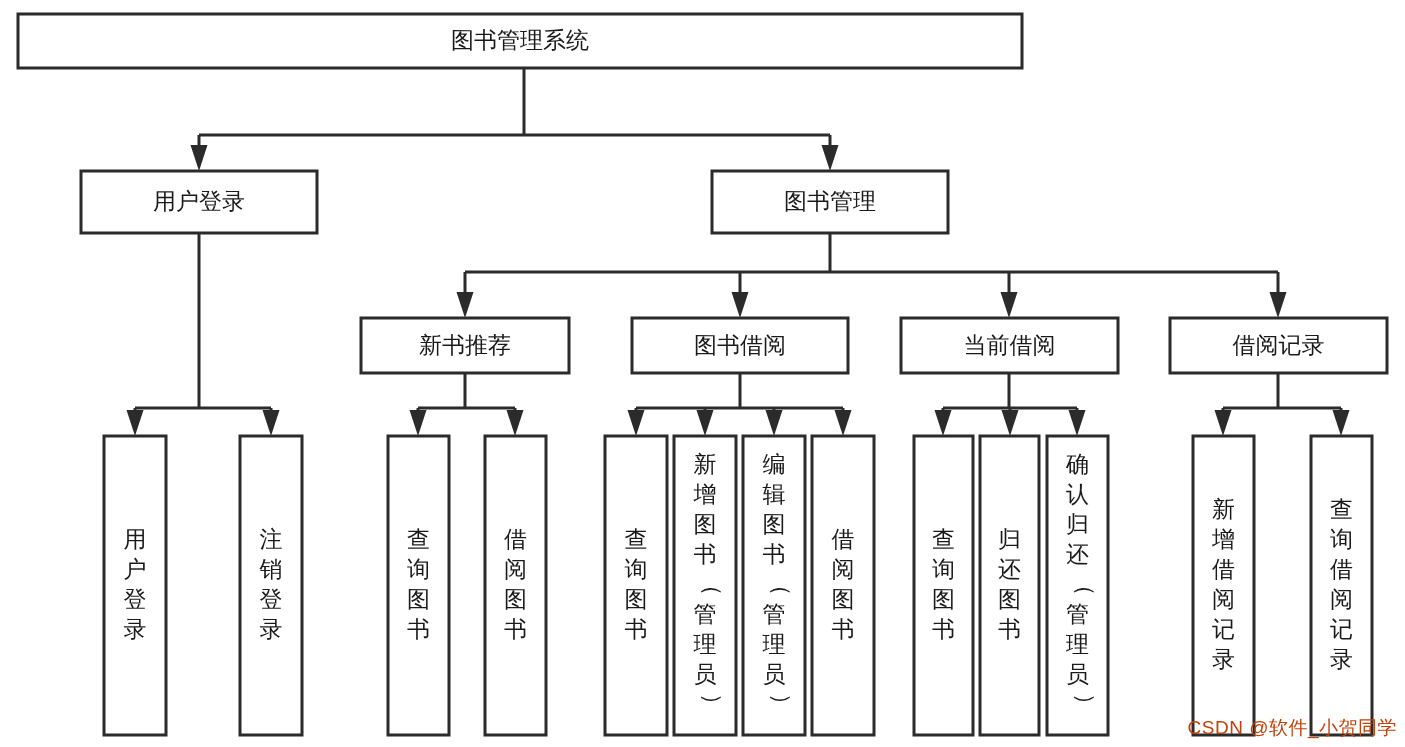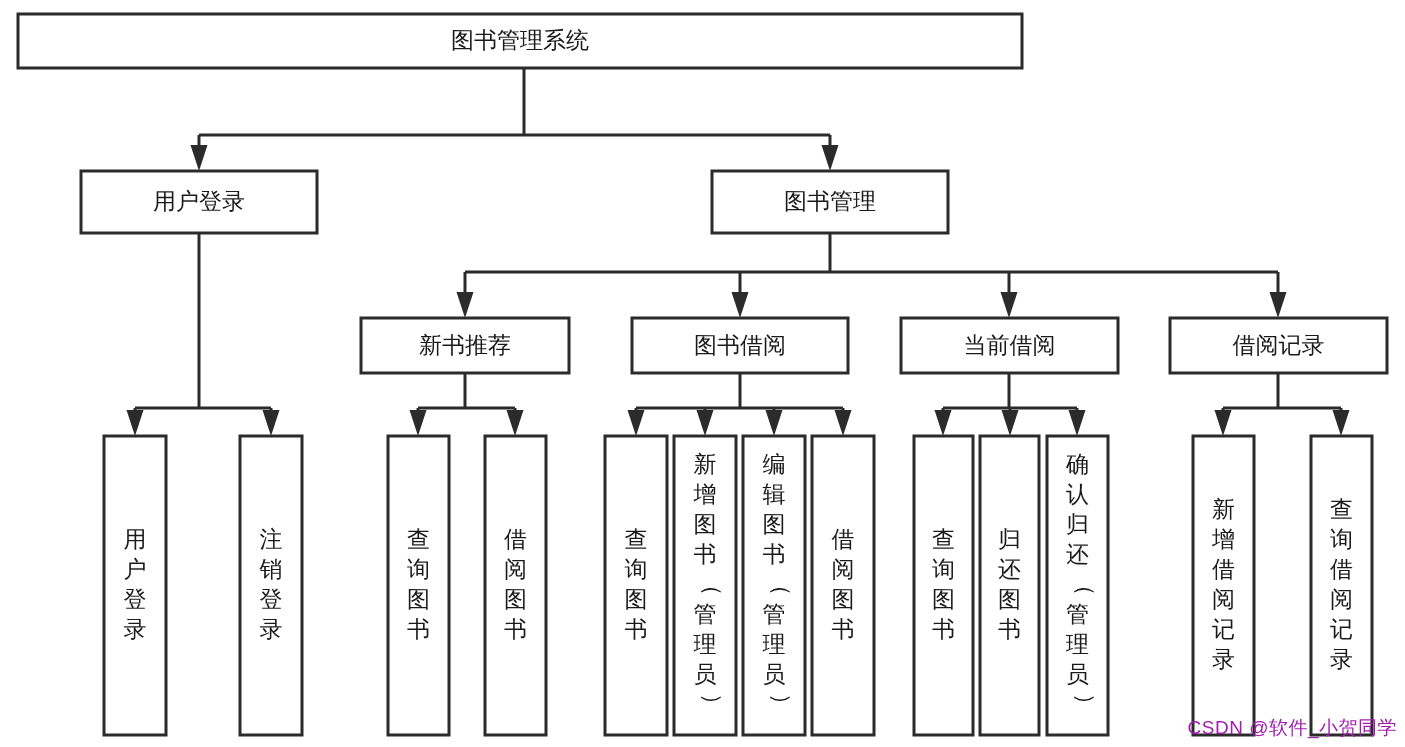--- a/index.html
+++ b/index.html
@@ -55,21 +55,21 @@
     font-family: "Liberation Sans", "DejaVu Sans", sans-serif;
     font-size: 23px;
     text-anchor: middle;
   }
   .watermark {
     position: absolute;
     right: 8px;
     bottom: 6px;
     font-family: "Liberation Sans", "DejaVu Sans", sans-serif;
     font-size: 19px;
-    color: #a21caf;
+    color: #c2410c;
     white-space: nowrap;
     letter-spacing: 0.5px;
   }
 </style>
 </head>
 <body>
 
 <div id="diagram-root">
   <svg class="flow" viewBox="0 0 1405 747" xmlns="http://www.w3.org/2000/svg">
     <g id="connectors-layer">

